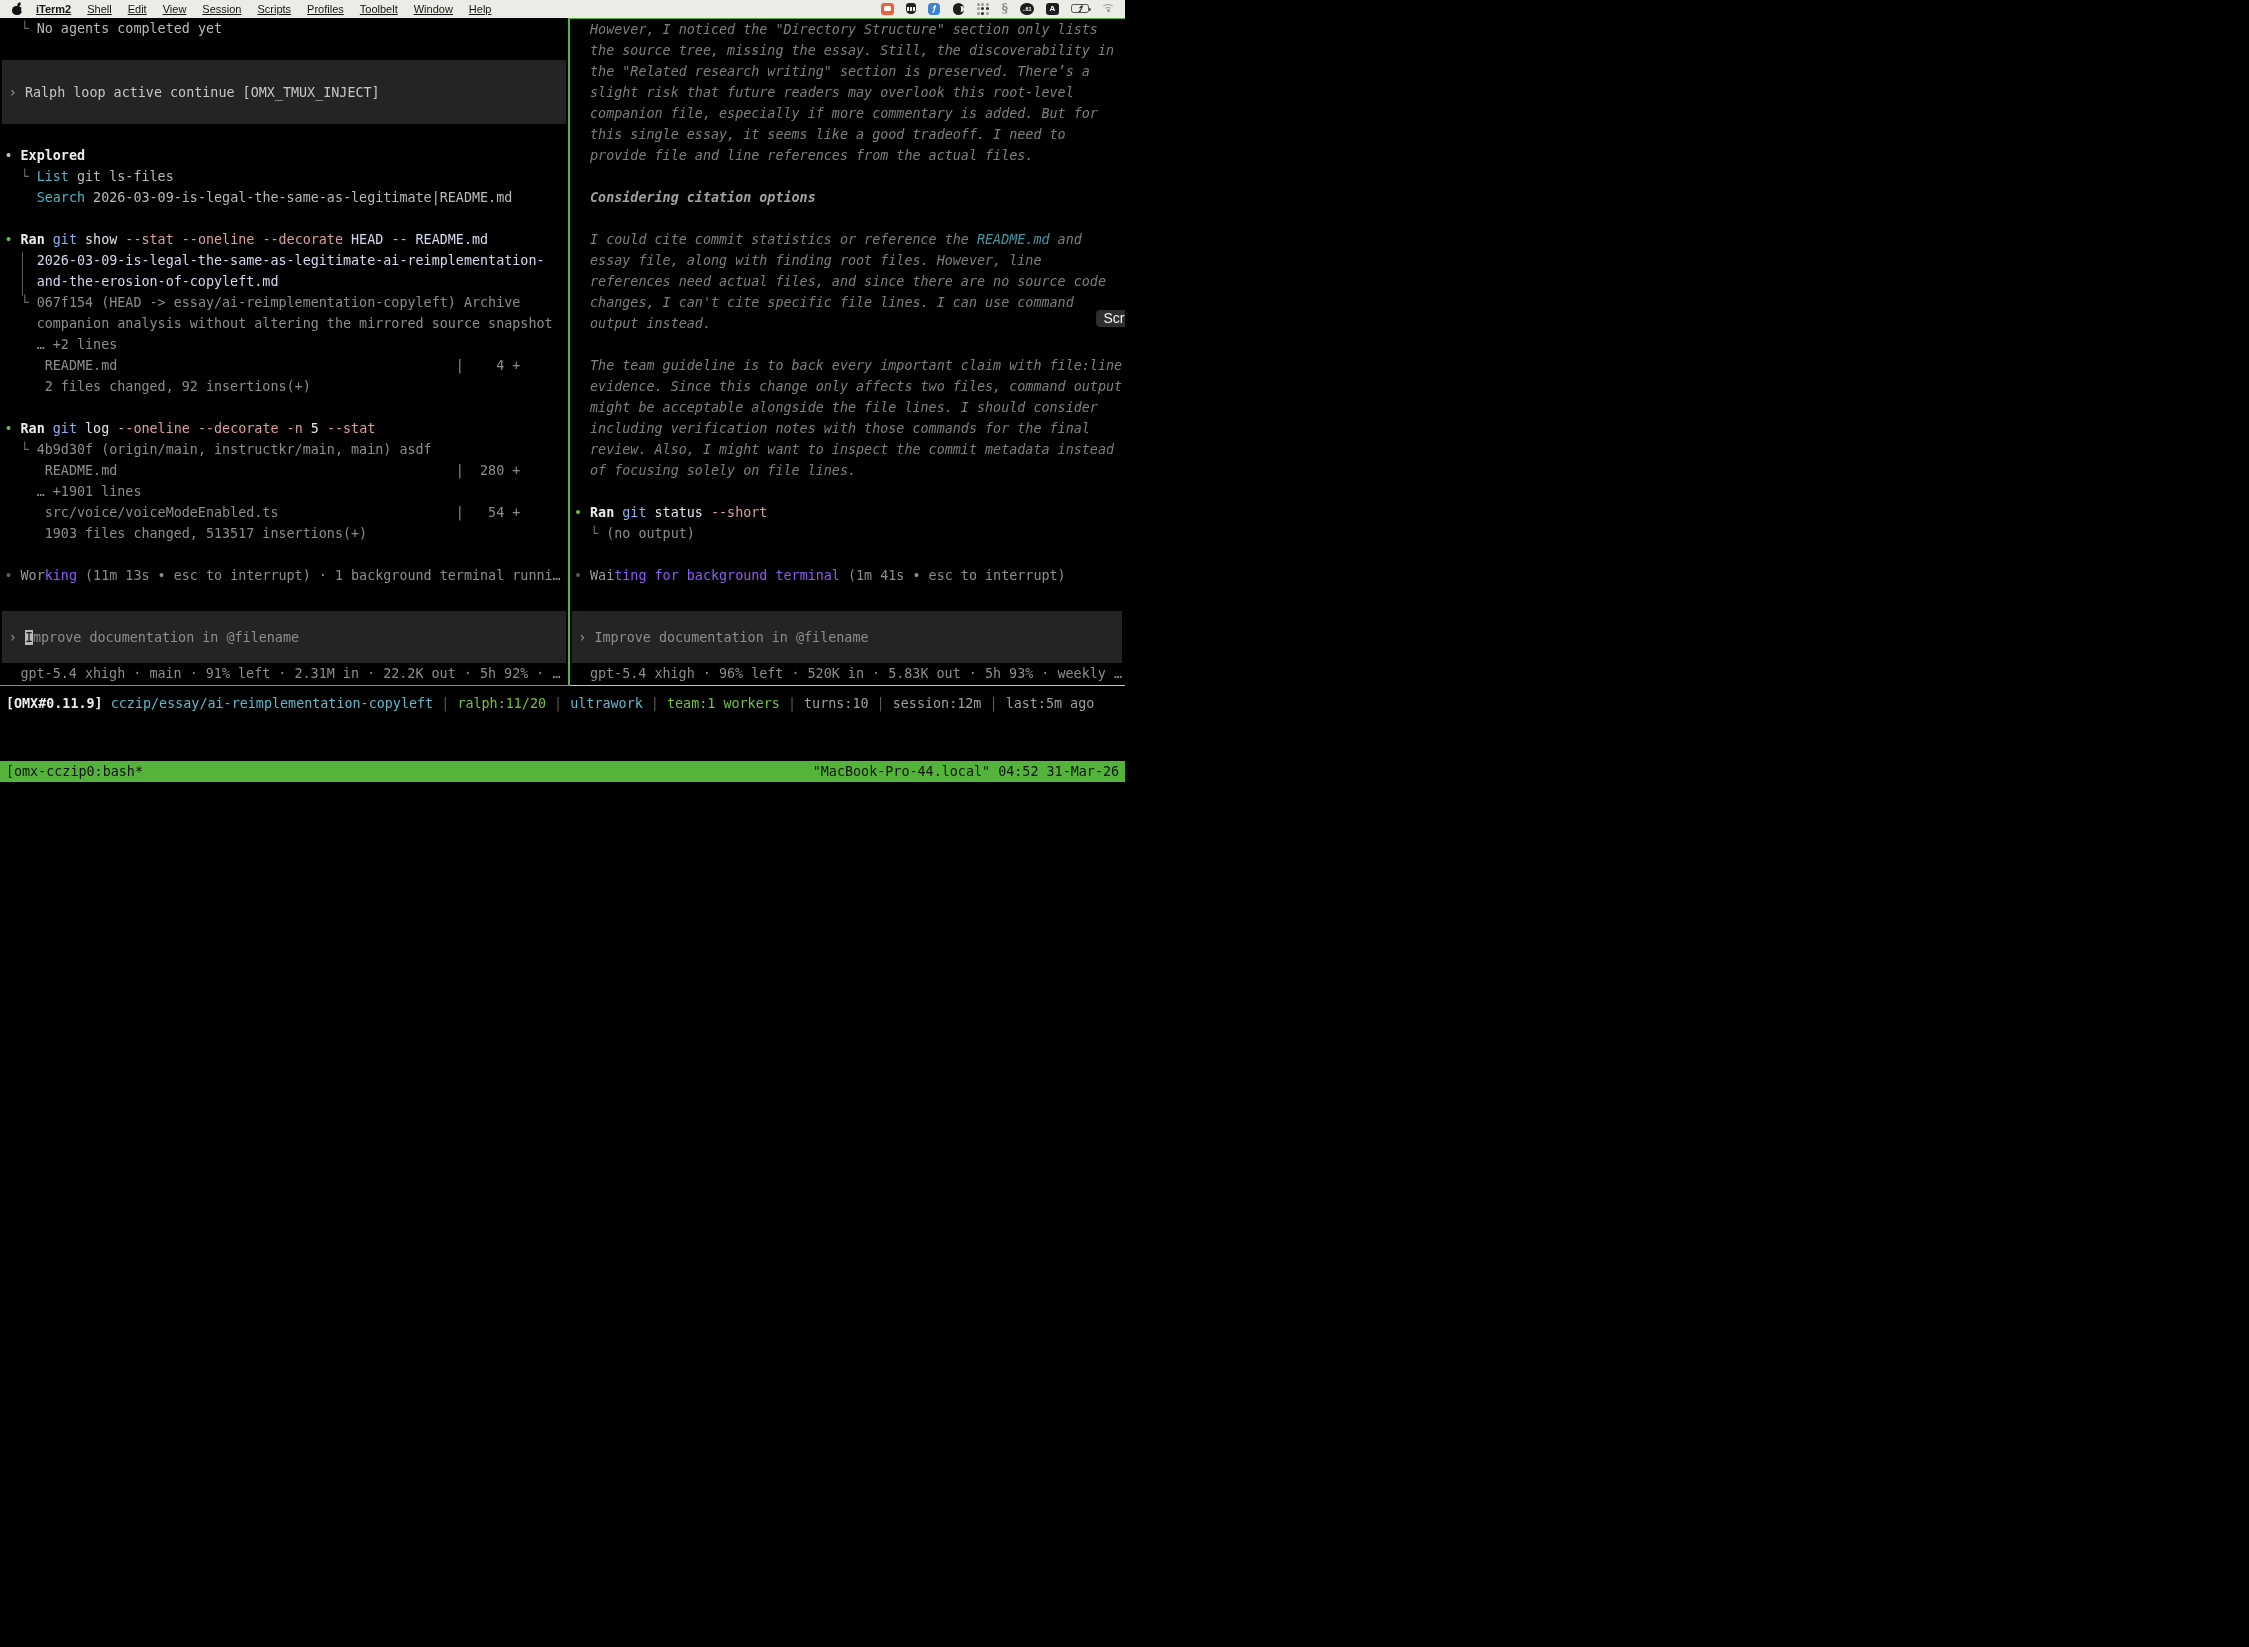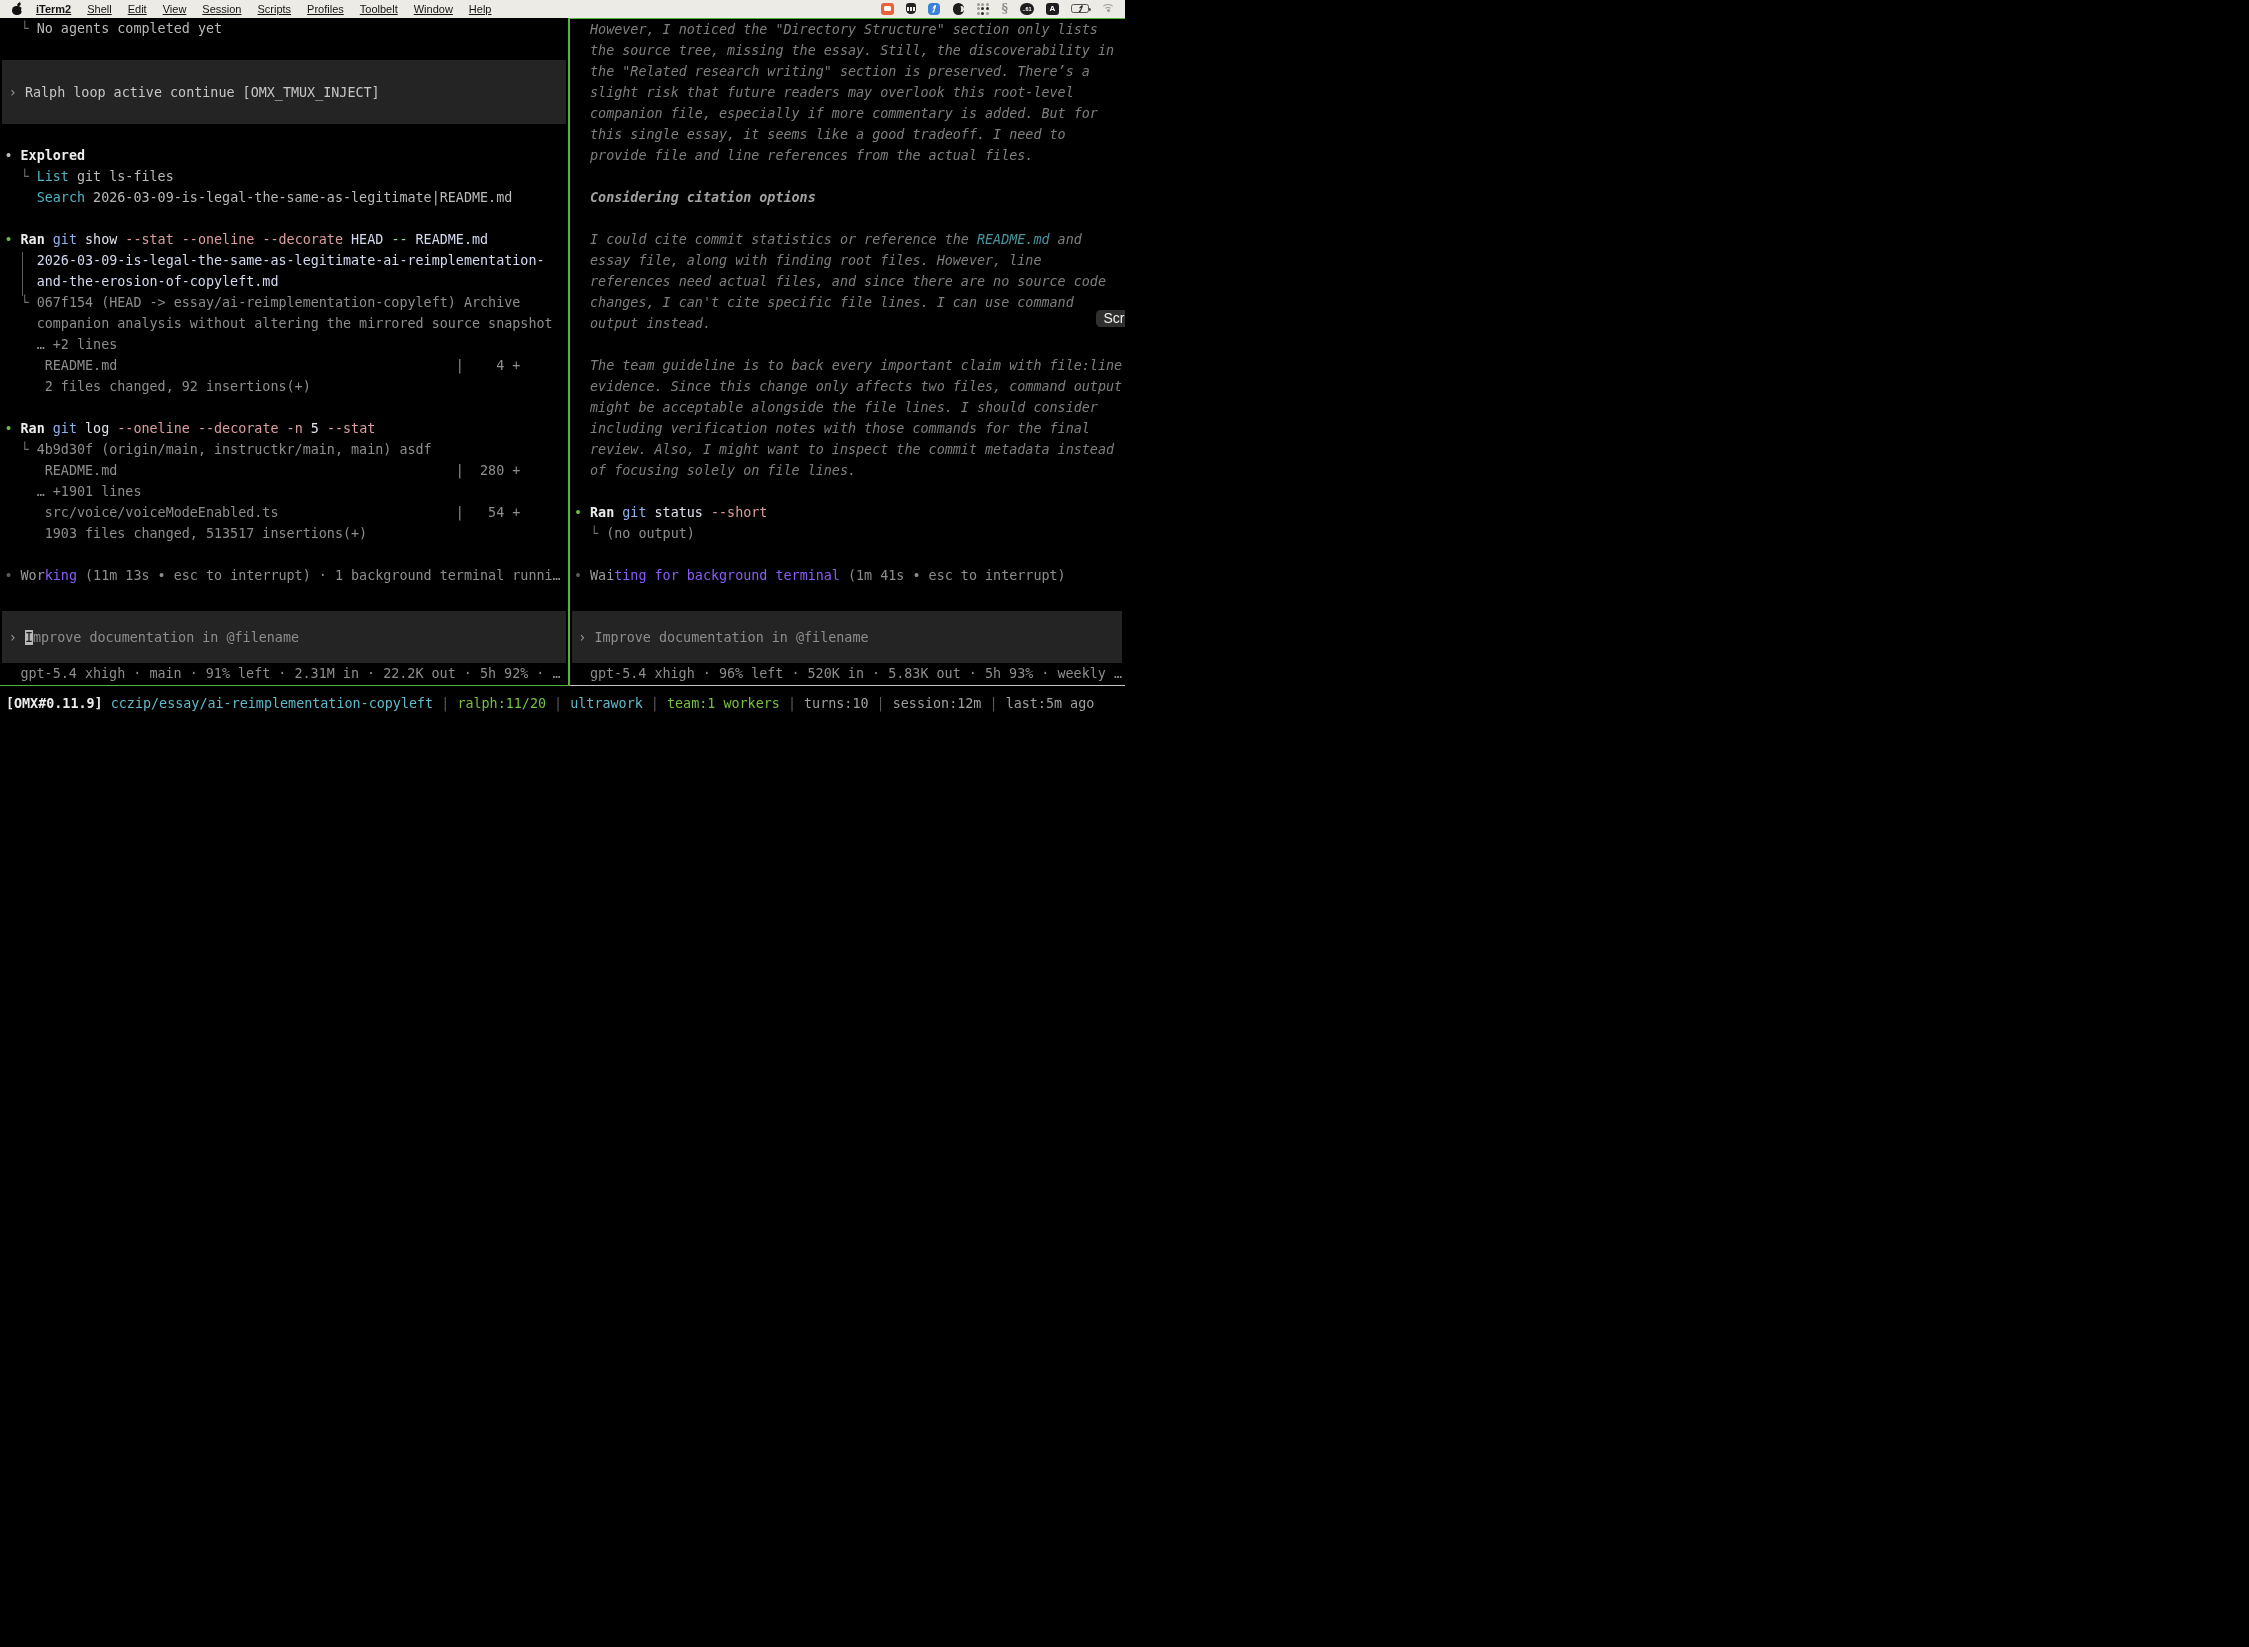--- a/index.html
+++ b/index.html
@@ -249,15 +249,19 @@
     </div>
     <div class="borderrow">
       <div class="bl"></div>
         <div class="bm"></div>
         <div class="br"></div>
     </div>
     <div class="omxbar" id="omx-bar"><span class="c-w">[OMX#0.11.9] </span><span class="c-c2">cczip/essay/ai-reimplementation-copyleft</span><span class="c-sep"> | </span><span class="c-g2">ralph:11/20</span><span class="c-sep"> | </span><span class="c-c2">ultrawork</span><span class="c-sep"> | </span><span class="c-g2">team:1 workers</span><span class="c-sep"> | </span><span class="c-d2">turns:10</span><span class="c-sep"> | </span><span class="c-d2">session:12m</span><span class="c-sep"> | </span><span class="c-d2">last:5m ago</span></div>
     <div class="screen-tooltip">Scre</div>
   </div>
 
+  <div class="tmuxbar">
+    <span>[omx-cczip0:bash*</span>
+    <span>"MacBook-Pro-44.local" 04:52 31-Mar-26</span>
+  </div>
   <div class="bottomgap"></div>
 </div>
 
 
 </body></html>

